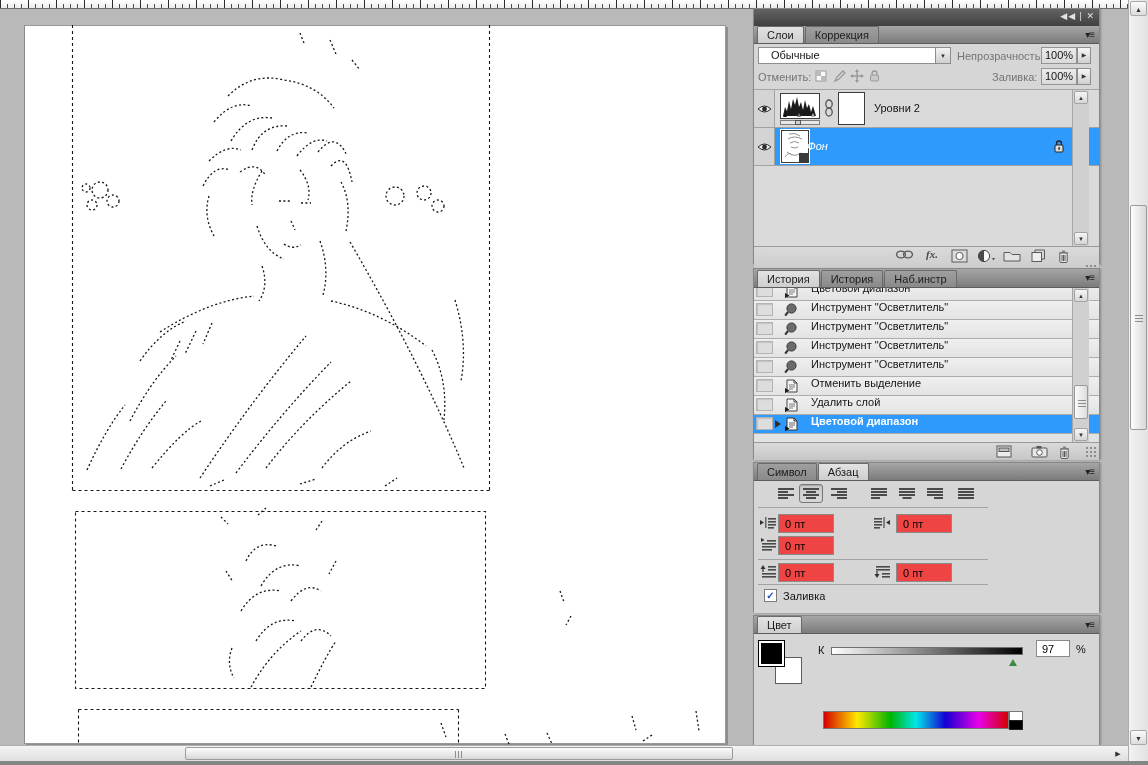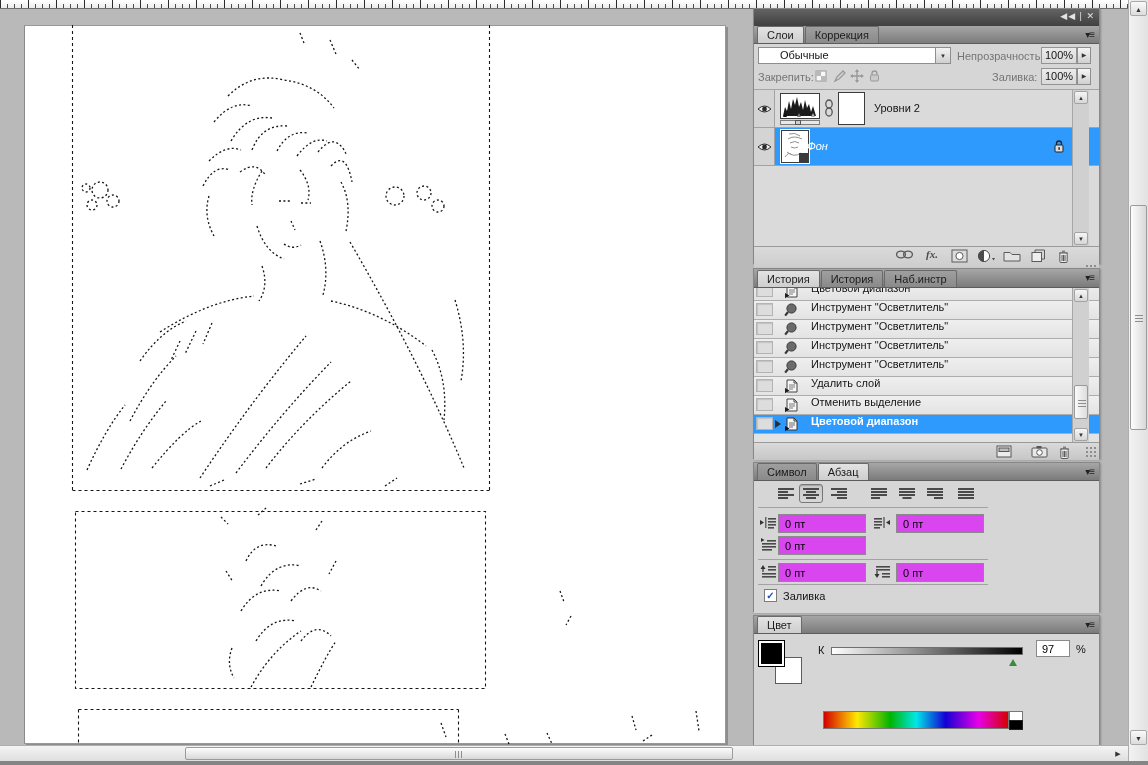--- a/index.html
+++ b/index.html
@@ -41,21 +41,21 @@
   .ptitle{height:17px;background:linear-gradient(#636363,#404040);position:relative}
   .ptitle .wbtns{position:absolute;right:4px;top:2px;color:#e3e3e3;font-size:9px;letter-spacing:1px}
   .tabbar{height:18px;background:linear-gradient(#a6a6a6,#7b7b7b);border-bottom:1px solid #5c5c5c;position:relative;display:flex;align-items:flex-end;padding-left:3px}
   .tab{height:17px;line-height:16px;padding:0 9px;margin-right:1px;font-weight:normal;font-size:11px;color:#1b1b1b;
     background:linear-gradient(#9f9f9f,#8a8a8a);border:1px solid #6a6a6a;border-bottom:none;border-radius:2px 2px 0 0}
   .tab.active{background:linear-gradient(#e3e3e3,#cecece)}
   .pmenu{position:absolute;right:5px;top:3px;font-size:10px;color:#222;letter-spacing:-1px}
 
   
   .ctrls{position:relative;height:46px;background:#d6d6d6;border-bottom:1px solid #a5a5a5}
-  .field{position:absolute;background:#fff;border:1px solid #8e8e8e;height:17px;line-height:15px;padding-left:21px}
+  .field{position:absolute;background:#fff;border:1px solid #8e8e8e;height:17px;line-height:15px;padding-left:12px}
   .ddbtn{position:absolute;width:15px;height:17px;background:linear-gradient(#f3f3f3,#cfcfcf);border:1px solid #8e8e8e;border-left:none;text-align:center;font-size:6px;line-height:16px;color:#333}
   .glabel{position:absolute;color:#757575}
   .valbox{position:absolute;width:36px;height:17px;background:linear-gradient(#ebebeb,#dadada);border:1px solid #949494;text-align:center;line-height:15px}
   .spin{position:absolute;width:14px;height:17px;background:linear-gradient(#f5f5f5,#d0d0d0);border:1px solid #8e8e8e;text-align:center;font-size:6px;line-height:15px;color:#333}
   .lockicons{position:absolute;display:flex;gap:4px}
   .lockicons svg{opacity:.85}
 
   
   .llist{position:relative;height:156px;background:#dadada}
   .lrow{position:relative;height:38px;border-bottom:1px solid #a2a2a2}
@@ -83,21 +83,21 @@
   .hvsb{position:absolute;right:10px;top:0;width:17px;height:154px;background:#d0d0d0;border-left:1px solid #a6a6a6}
   .hvsb .b{position:absolute;left:1px;width:14px;height:13px;font-size:6px;line-height:13px;text-align:center;color:#333;background:linear-gradient(#f6f6f6,#d6d6d6);border:1px solid #a3a3a3;border-radius:2px}
   .hvsb .th{position:absolute;left:1px;top:97px;width:14px;height:34px;border:1px solid #999;border-radius:2px;background:linear-gradient(90deg,#fafafa,#ddd)}
   .hvsb .gr{position:absolute;left:3px;top:14px;width:8px;height:7px;background:repeating-linear-gradient(0deg,#8d8d8d 0 1px,transparent 1px 3px)}
 
   
   .pbody{position:relative;height:132px;background:#d6d6d6}
   .alignbtn{position:absolute;top:3px;width:24px;height:19px;display:flex;align-items:center;justify-content:center;border:1px solid transparent}
   .alignbtn.sel{border:1px solid #777;border-radius:3px;background:linear-gradient(#cacaca,#d8d8d8);box-shadow:inset 0 1px 1px rgba(0,0,0,.18)}
   .pdiv{position:absolute;left:4px;width:230px;height:1px;background:#a3a3a3}
-  .pin{position:absolute;width:88px;height:19px;background:#d946ef;border:1px solid #8a8a8a;font-size:11px;padding-left:6px}
+  .pin{position:absolute;width:56px;height:19px;background:#ef4444;border:1px solid #8a8a8a;font-size:11px;padding-left:6px}
   .picon{position:absolute}
   .cbx{position:absolute;width:13px;height:13px;background:#fff;border:1px solid #7c7c7c;text-align:center;font-size:10px;line-height:12px;color:#1c4fb8;font-weight:bold}
 
   
   .cbody{position:relative;height:112px;background:#d6d6d6}
   .fg{position:absolute;left:4px;top:6px;width:27px;height:27px;background:#000;border:1px solid #000;box-shadow:inset 0 0 0 2px #fff;z-index:2}
   .bg{position:absolute;left:21px;top:23px;width:27px;height:27px;background:#fff;border:1px solid #5c5c5c}
   .ktrack{position:absolute;left:77px;top:13px;width:192px;height:8px;border:1px solid #6f6f6f;background:linear-gradient(90deg,#ffffff,#000000)}
   .kmark{position:absolute;left:255px;top:21px;width:0;height:0;border:4px solid transparent;border-bottom:7px solid #3c8a3c}
   .spectrum{position:absolute;left:69px;top:77px;width:186px;height:18px;border:1px solid #777;
@@ -218,21 +218,21 @@
         <div class="tab active">Слои</div>
         <div class="tab">Коррекция</div>
         <span class="pmenu">▾≡</span>
       </div>
       <div class="ctrls">
         <div class="field" style="left:4px;top:3px;width:178px">Обычные</div>
         <div class="ddbtn" style="left:182px;top:3px">▼</div>
         <span class="glabel" style="left:203px;top:6px">Непрозрачность:</span>
         <div class="valbox" style="left:287px;top:3px">100%</div>
         <div class="spin" style="left:323px;top:3px">▶</div>
-        <span class="glabel" style="left:4px;top:27px">Закрепить:</span>
+        <span class="glabel" style="left:4px;top:27px">Отменить:</span>
         <div class="lockicons" style="left:60px;top:25px">
           <span>
               <svg width="14" height="14">
                 <rect x="2" y="2" width="10" height="10" fill="#fff" stroke="#8f8f8f"></rect>
                 <rect x="2" y="2" width="5" height="5" fill="#b5b5b5"></rect>
                 <rect x="7" y="7" width="5" height="5" fill="#b5b5b5"></rect>
               </svg>
             </span>
           <span>
               <svg width="14" height="14">
@@ -413,33 +413,33 @@
         <div class="hrow">
           <span class="hwell"></span>
           <span class="hic">
               <svg width="15" height="15">
                 <path d="M3 1 h7 l3 3 v9 h-10z" fill="#f6f6f6" stroke="#444"></path>
                 <path d="M10 1 v3 h3" fill="none" stroke="#444"></path>
                 <path d="M5 6 h6 M5 8 h6 M5 10 h4" stroke="#7a7a7a"></path>
                 <path d="M1 9 l4.5 2.6 -4.5 2.6z" fill="#1f1f1f"></path>
               </svg>
             </span>
-          <span class="hlabel">Удалить слой</span>
+          <span class="hlabel">Отменить выделение</span>
         </div>
         <div class="hrow">
           <span class="hwell"></span>
           <span class="hic">
               <svg width="15" height="15">
                 <path d="M3 1 h7 l3 3 v9 h-10z" fill="#f6f6f6" stroke="#444"></path>
                 <path d="M10 1 v3 h3" fill="none" stroke="#444"></path>
                 <path d="M5 6 h6 M5 8 h6 M5 10 h4" stroke="#7a7a7a"></path>
                 <path d="M1 9 l4.5 2.6 -4.5 2.6z" fill="#1f1f1f"></path>
               </svg>
             </span>
-          <span class="hlabel">Отменить выделение</span>
+          <span class="hlabel">Удалить слой</span>
         </div>
         <div class="hrow sel">
           <span class="hwell"></span>
           <span class="hptr"></span>
           <span class="hic">
               <svg width="15" height="15">
                 <path d="M3 1 h7 l3 3 v9 h-10z" fill="#f6f6f6" stroke="#333"></path>
                 <path d="M10 1 v3 h3" fill="none" stroke="#333"></path>
                 <path d="M5 6 h6 M5 8 h6 M5 10 h4" stroke="#6a6a6a"></path>
                 <path d="M1 9 l4.5 2.6 -4.5 2.6z" fill="#111"></path>

